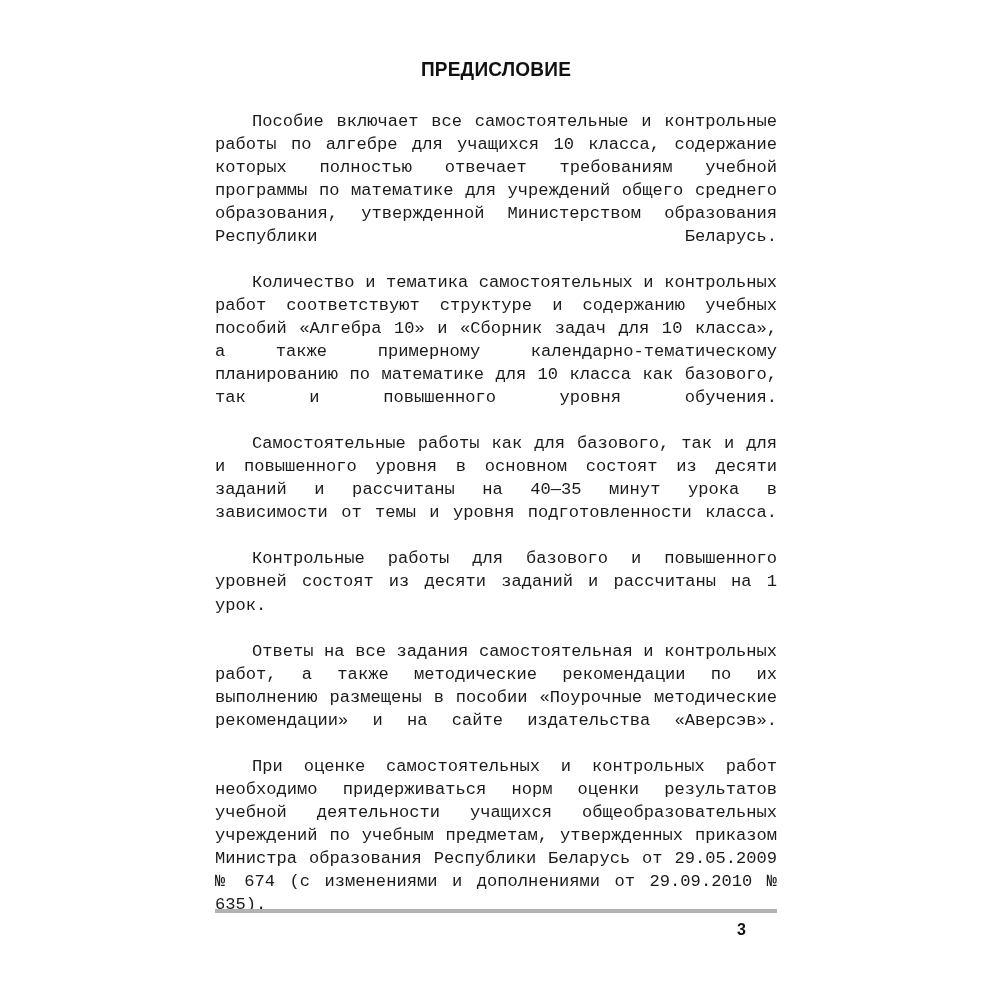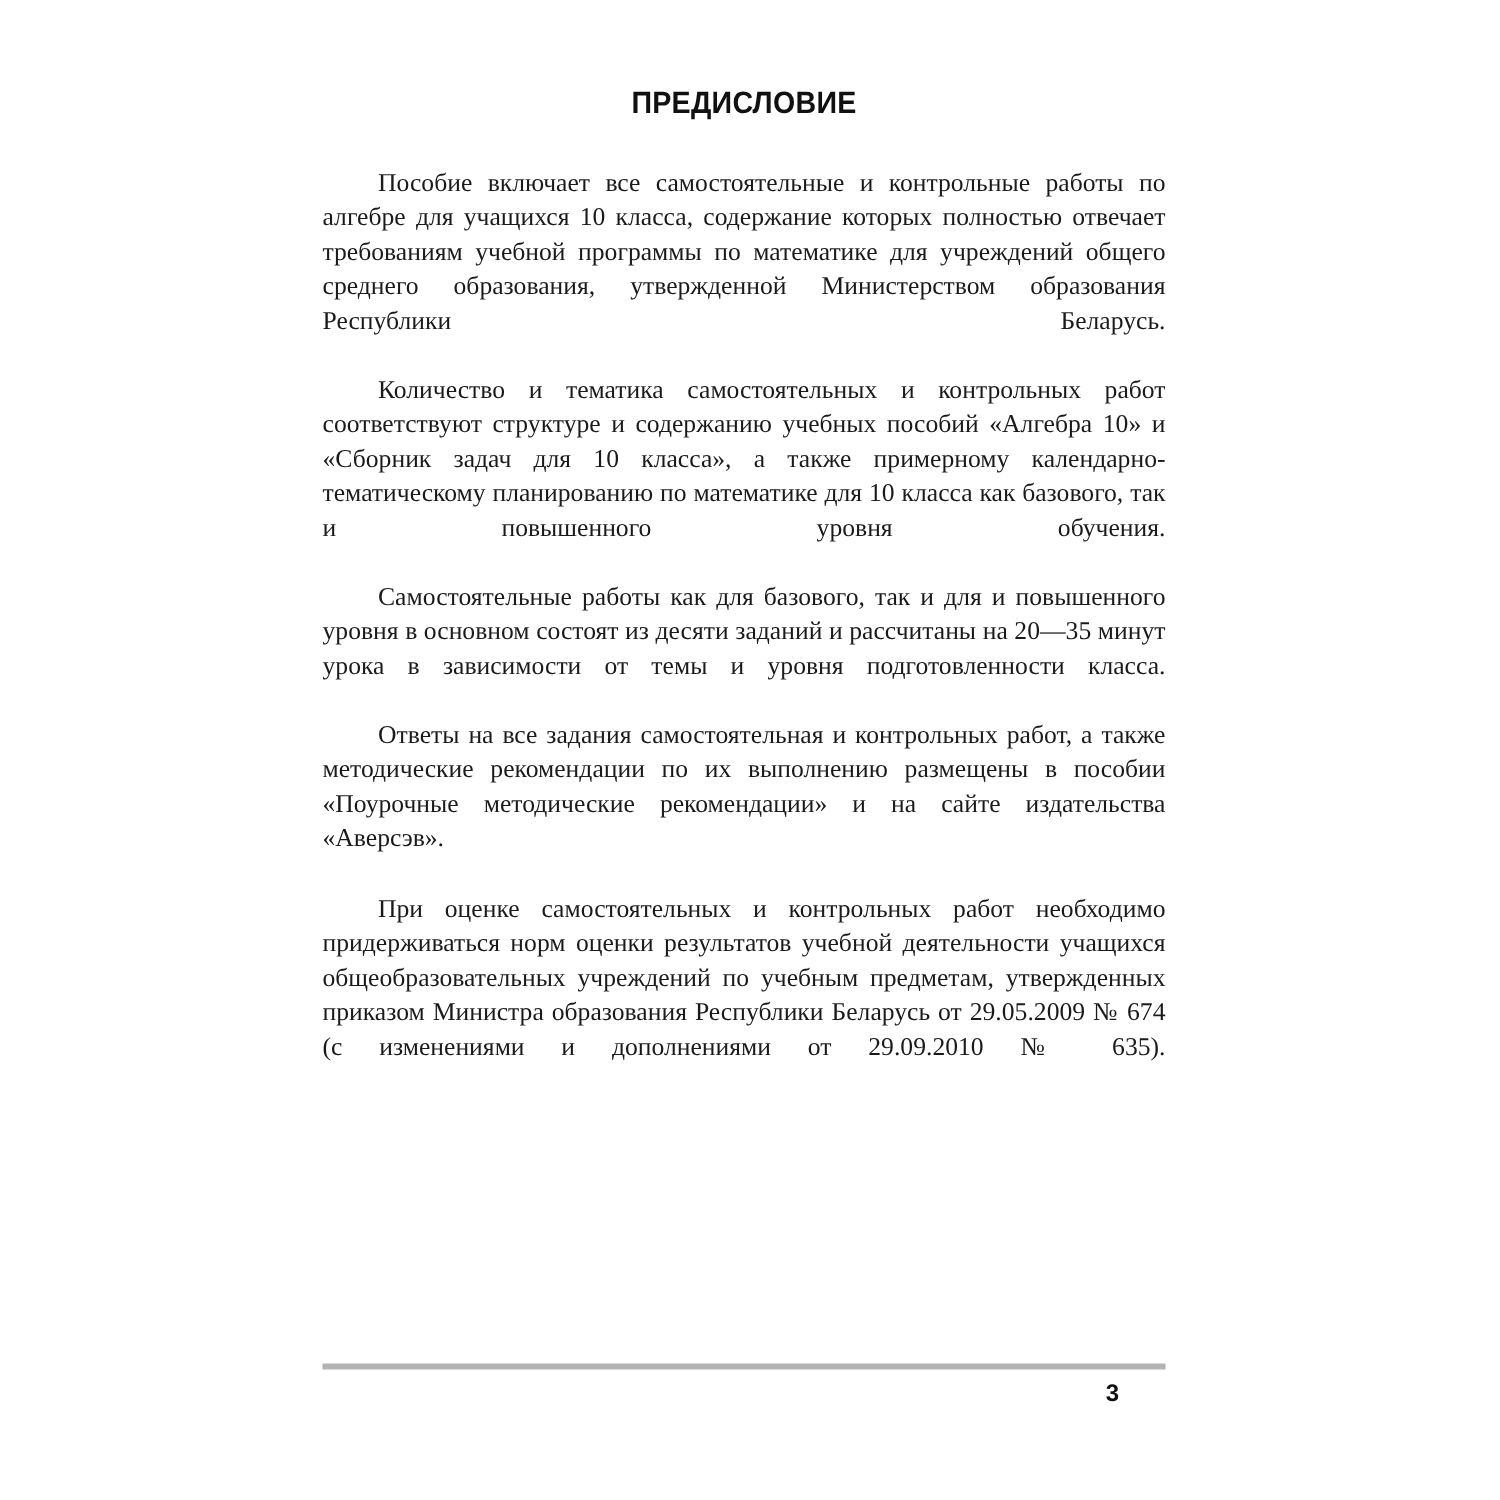--- a/index.html
+++ b/index.html
@@ -49,20 +49,21 @@
     text-align: justify;
     text-justify: inter-word;
     -webkit-hyphens: none;
     hyphens: none;
   }
 
   .body-text p {
     margin: 0;
     text-indent: 37px;
     text-align: justify;
+    font-family: Liberation Mono, monospace;
   }
 
   
   .body-text p::after {
     content: "";
     display: inline-block;
     width: 100%;
   }
 
   .footer {
@@ -99,21 +100,22 @@
 
 <div class="page">
 
   <div class="content-column">
 
     <h1 class="page-title">ПРЕДИСЛОВИЕ</h1>
 
     <div class="body-text">
       <p>Пособие включает все самостоятельные и контрольные работы по алгебре для учащихся 10 класса, содержание которых полностью отвечает требованиям учебной программы по математике для учреждений общего среднего образования, утвержденной Министерством образования Республики Беларусь.</p>
       <p>Количество и тематика самостоятельных и контрольных работ соответствуют структуре и содержанию учебных пособий «Алгебра 10» и «Сборник задач для 10 класса», а также примерному календарно-тематическому планированию по математике для 10 класса как базового, так и повышенного уровня обучения.</p>
-      <p>Самостоятельные работы как для базового, так и для и повышенного уровня в основном состоят из десяти заданий и рассчитаны на 20—35 минут урока в зависимости от темы и уровня подготовленности класса.</p>
+      <p>Самостоятельные работы как для базового, так и для и повышенного уровня в основном состоят из десяти заданий и рассчитаны на 40—35 минут урока в зависимости от темы и уровня подготовленности класса.</p>
+      <p>Контрольные работы для базового и повышенного уровней состоят из десяти заданий и рассчитаны на 1 урок.</p>
       <p>Ответы на все задания самостоятельная и контрольных работ, а также методические рекомендации по их выполнению размещены в пособии «Поурочные методические рекомендации» и на сайте издательства «Аверсэв».</p>
       <p>При оценке самостоятельных и контрольных работ необходимо придерживаться норм оценки результатов учебной деятельности учащихся общеобразовательных учреждений по учебным предметам, утвержденных приказом Министра образования Республики Беларусь от 29.05.2009 № 674 (с изменениями и дополнениями от 29.09.2010 № 635).</p>
     </div>
 
   </div>
 
   <div class="footer">
     <hr class="footer-rule">
     <span class="footer-page-number">3</span>
   </div>

